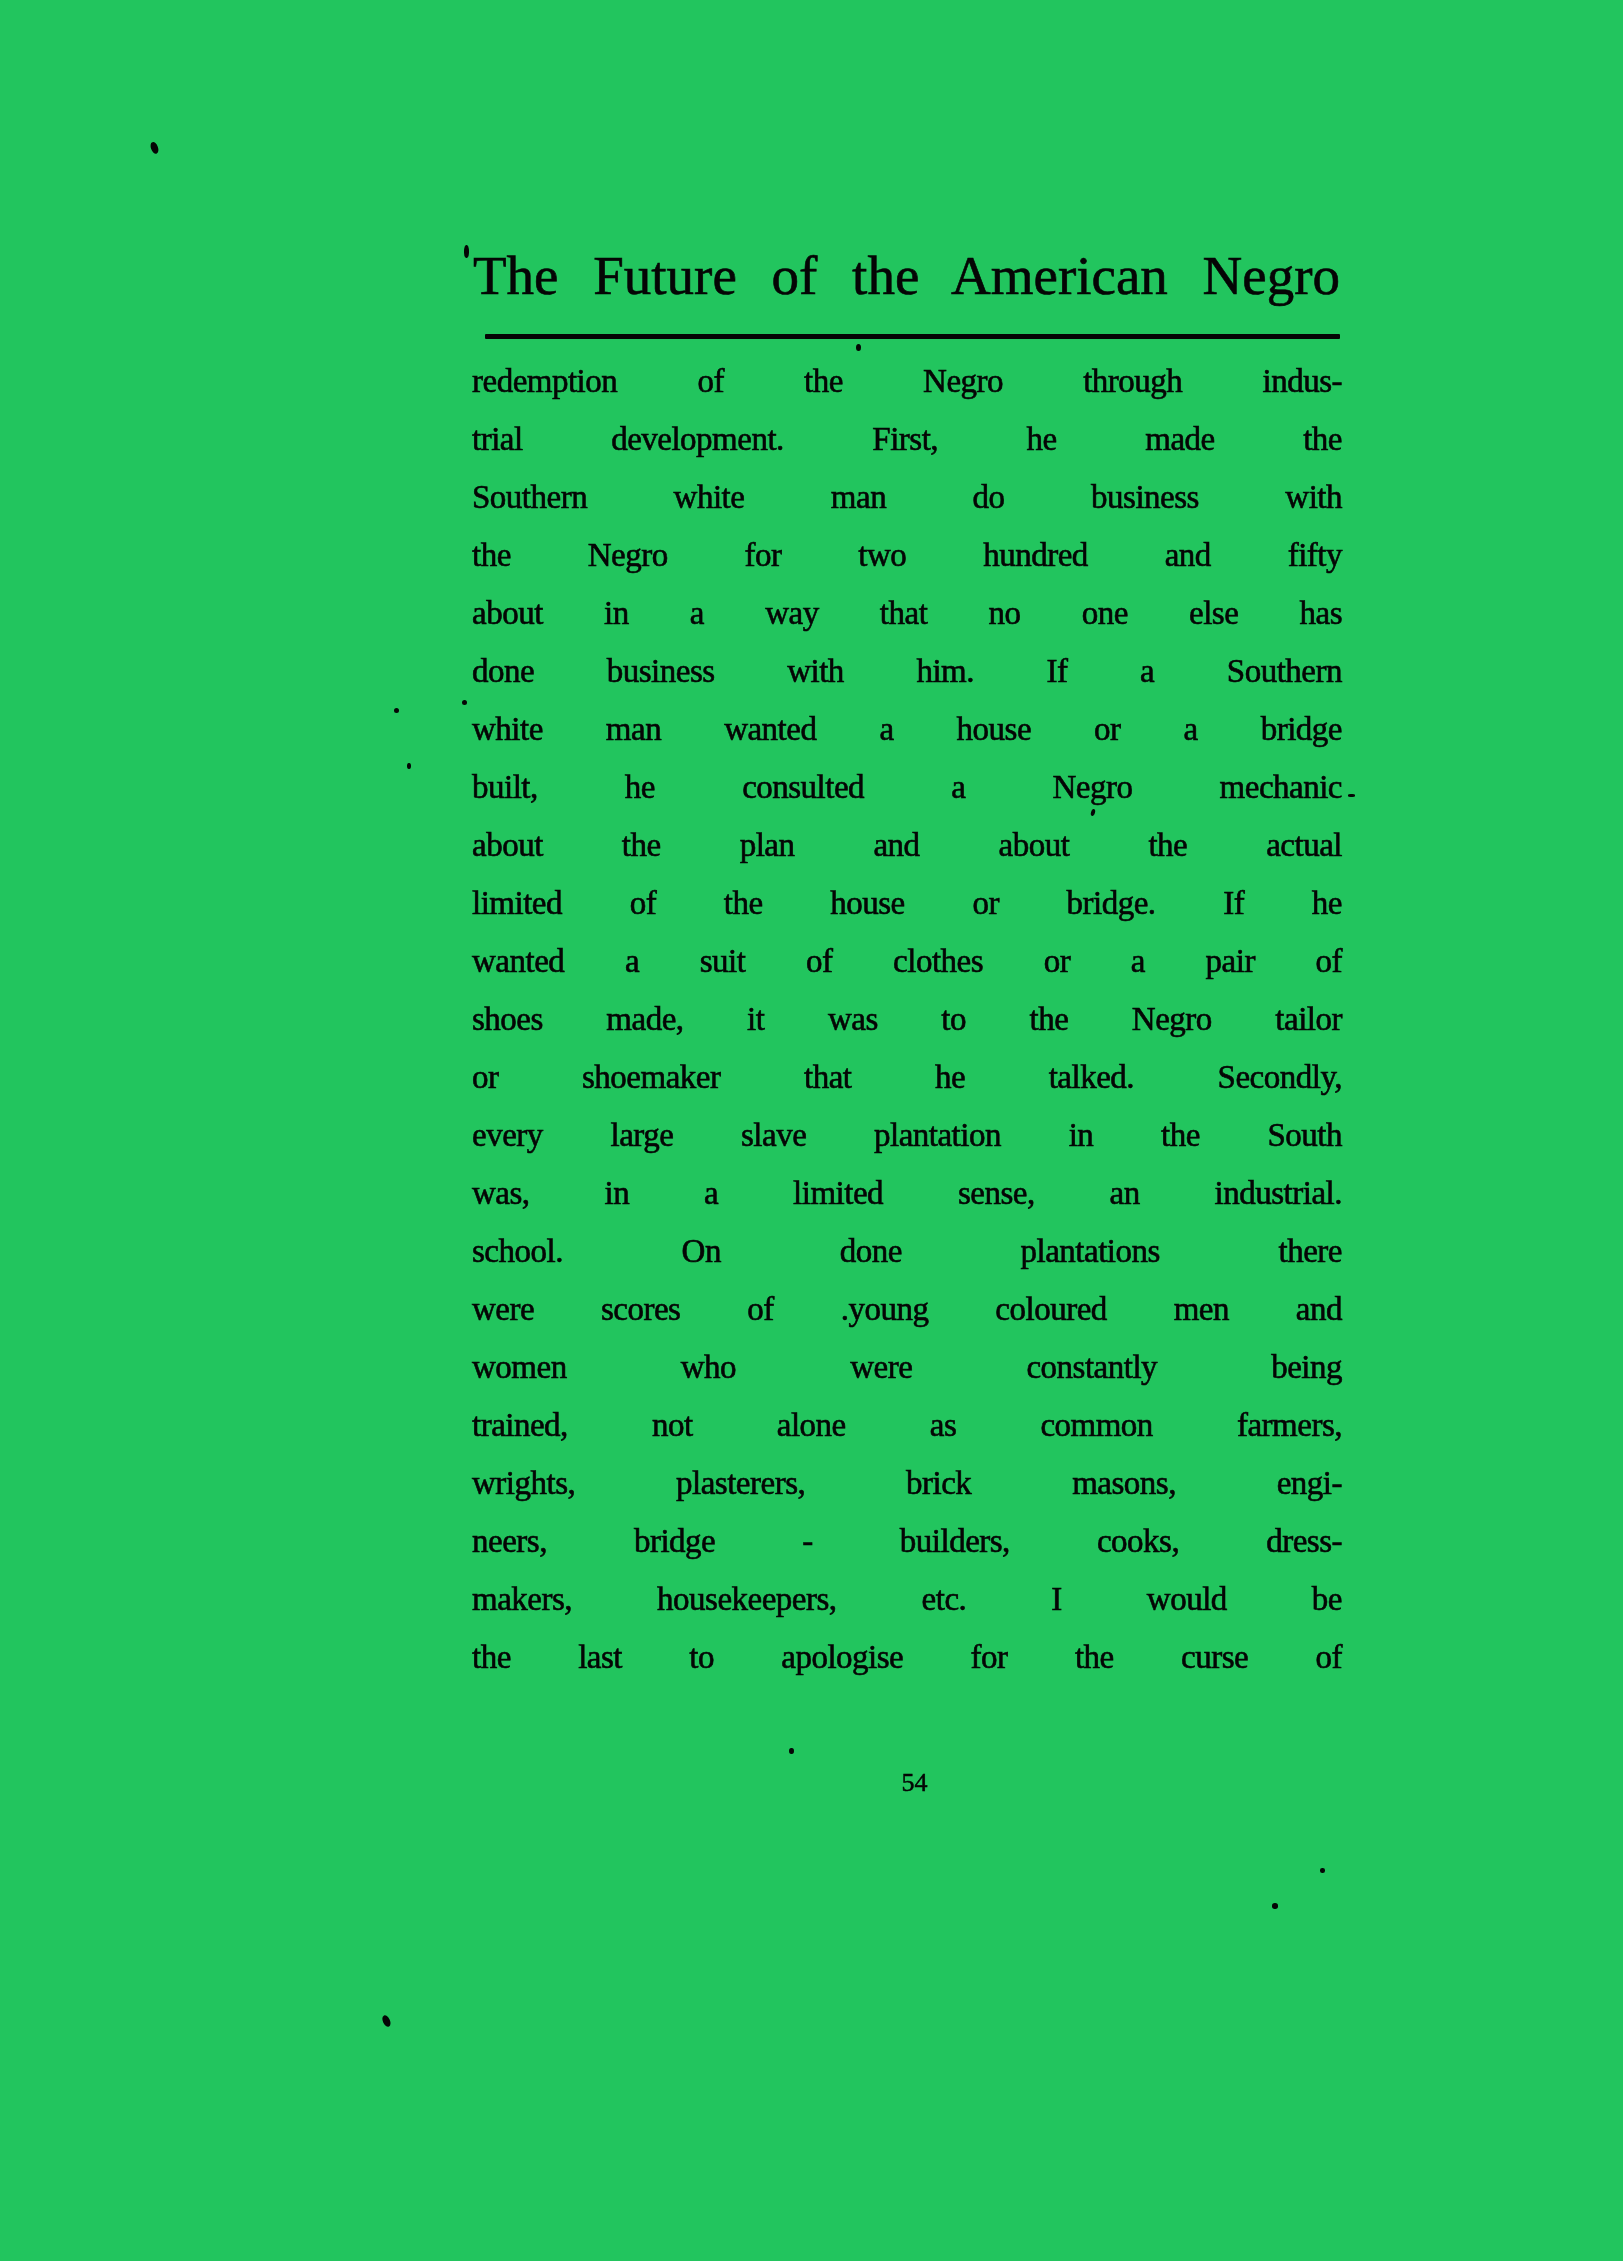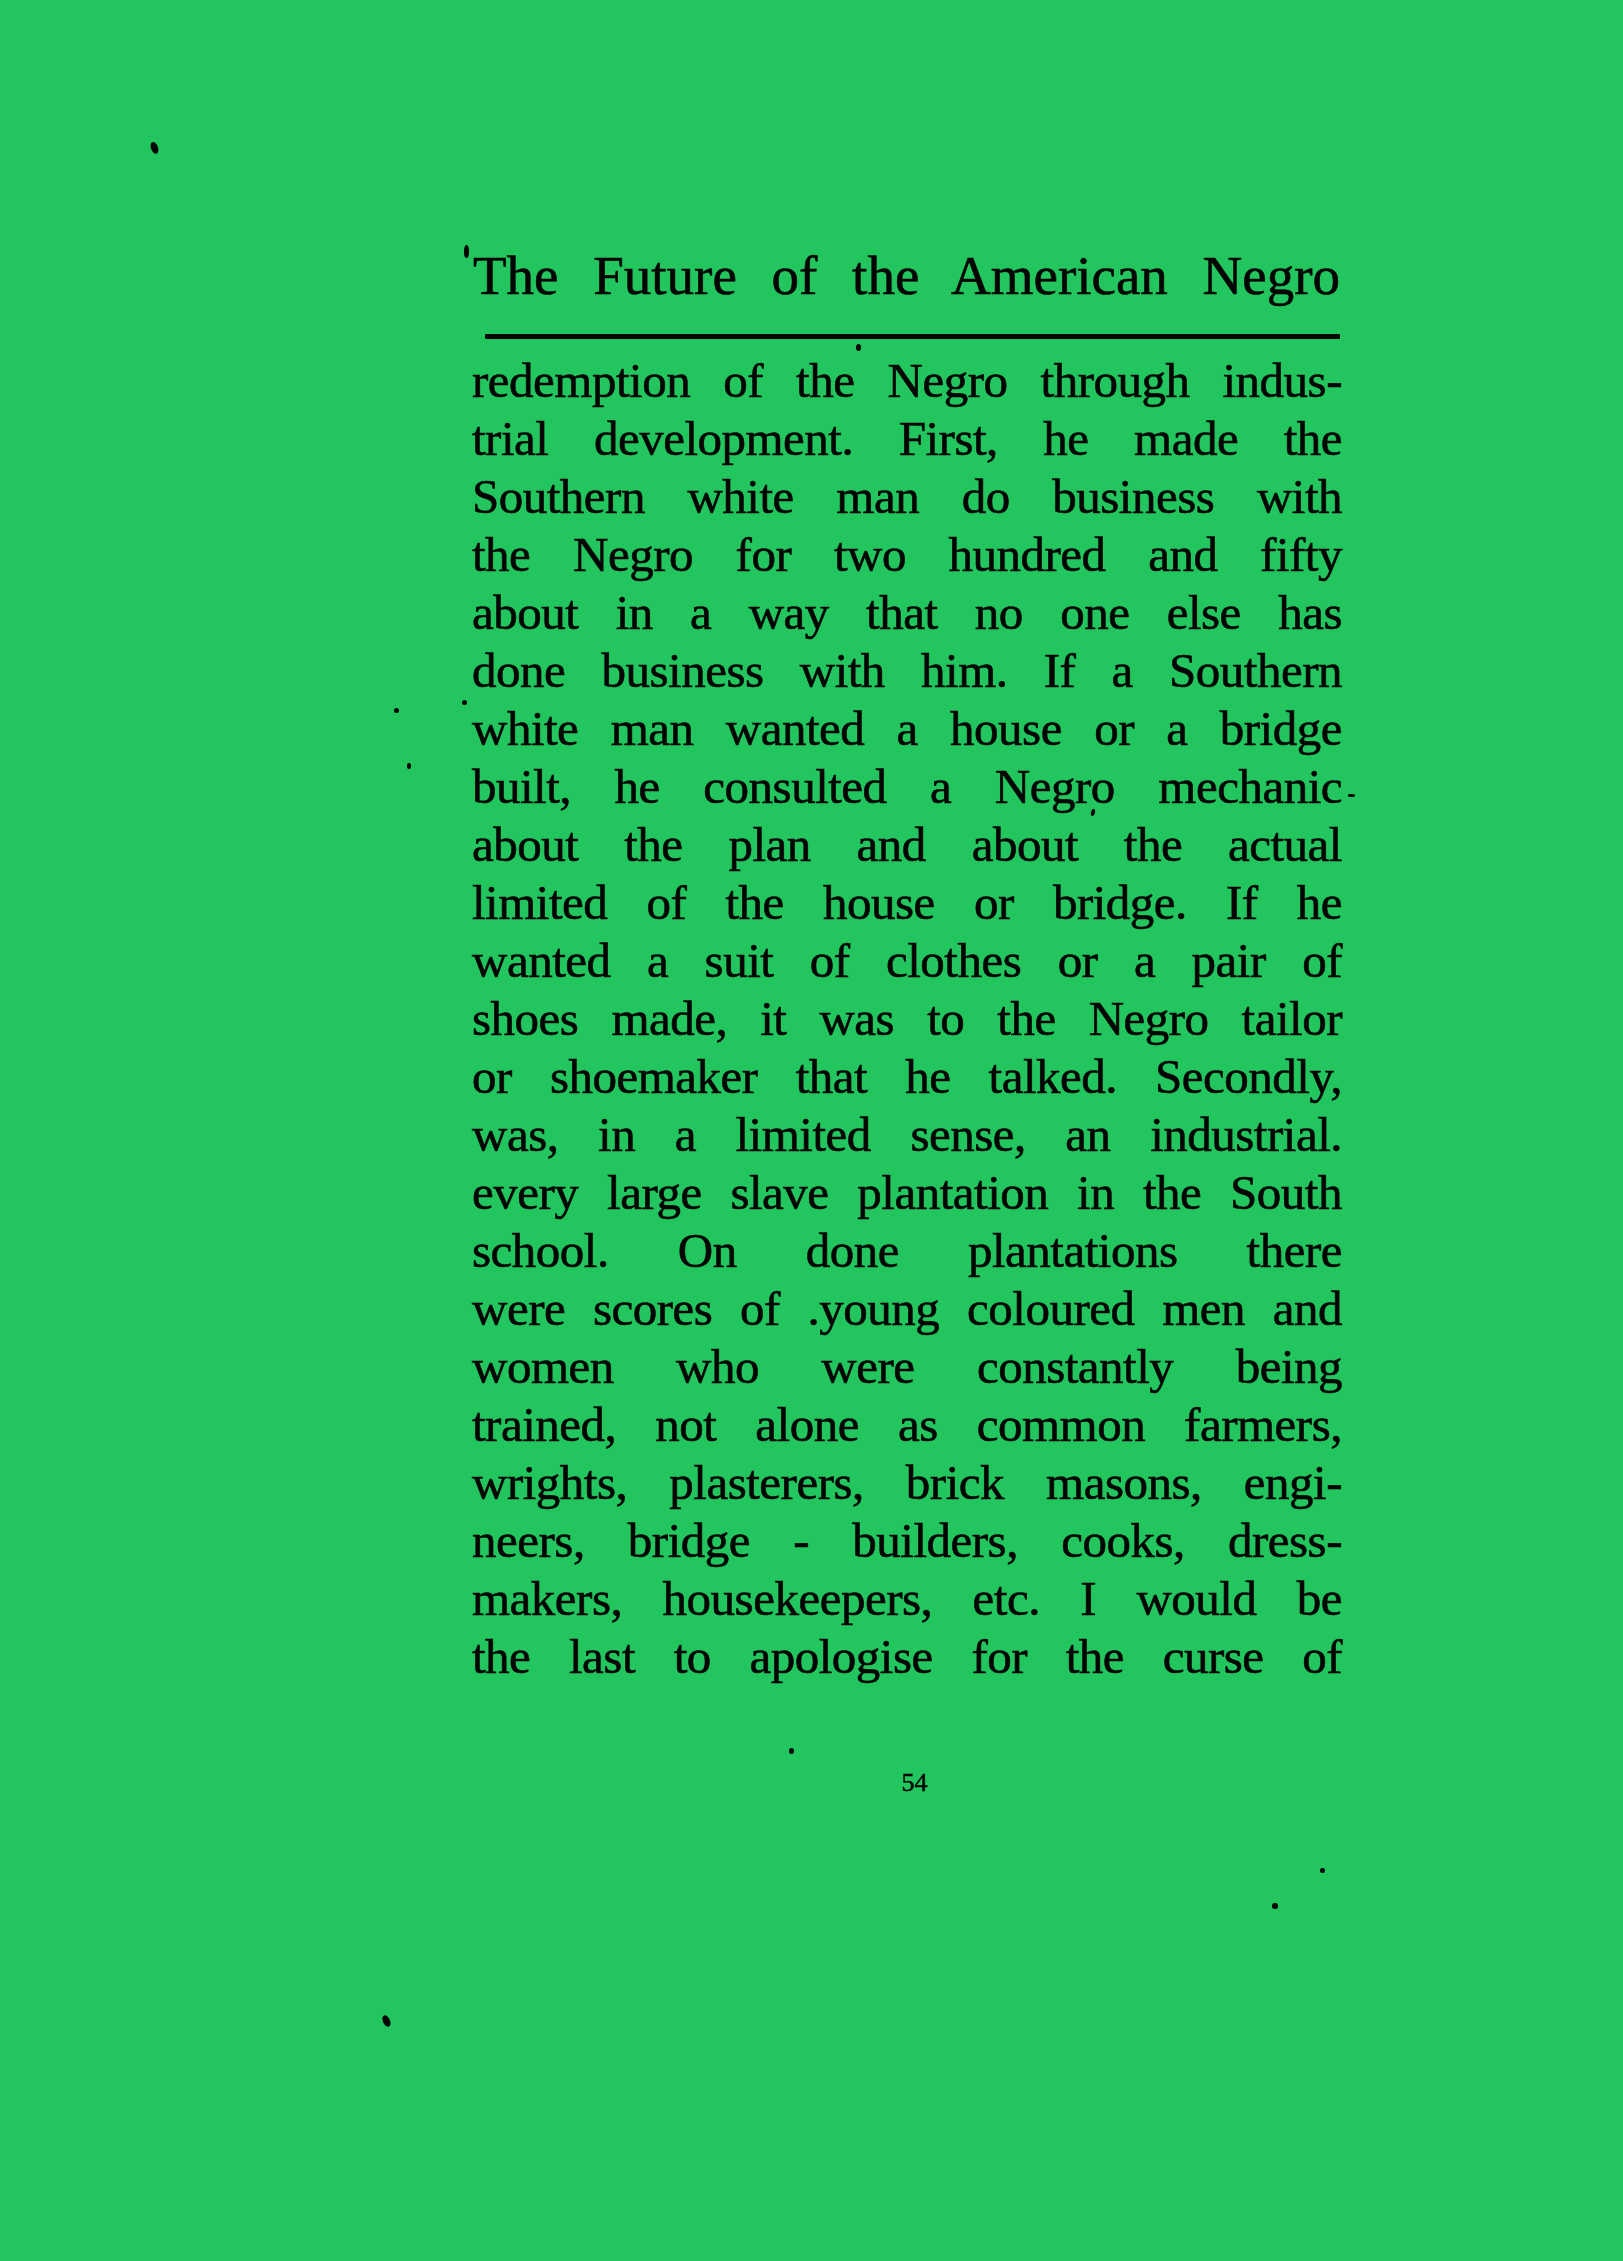--- a/index.html
+++ b/index.html
@@ -40,21 +40,21 @@
     border-radius: 1px;
   }
   .body-text {
     position: absolute;
     left: 472px;
     top: 352px;
     width: 870px;
   }
   .tline {
     height: 58px;
-    font-size: 49px;
+    font-size: 33px;
     line-height: 58px;
     letter-spacing: -0.5px;
     text-align: justify;
     text-align-last: justify;
     overflow: visible;
     -webkit-text-stroke: 0.6px #050505;
   }
   .page-number {
     position: absolute;
     left: 472px;
@@ -86,22 +86,22 @@
     <div class="tline">the Negro for two hundred and fifty</div>
     <div class="tline">about in a way that no one else has</div>
     <div class="tline">done business with him.  If a Southern</div>
     <div class="tline">white man wanted a house or a bridge</div>
     <div class="tline">built, he consulted a Negro mechanic</div>
     <div class="tline">about the plan and about the actual</div>
     <div class="tline">limited of the house or bridge.  If he</div>
     <div class="tline">wanted a suit of clothes or a pair of</div>
     <div class="tline">shoes made, it was to the Negro tailor</div>
     <div class="tline">or shoemaker that he talked.  Secondly,</div>
+    <div class="tline">every large slave plantation in the South</div>
     <div class="tline">was, in a limited sense, an industrial.</div>
-    <div class="tline">every large slave plantation in the South</div>
     <div class="tline">school.  On done plantations there</div>
     <div class="tline">were scores of .young coloured men and</div>
     <div class="tline">women who were constantly being</div>
     <div class="tline">trained, not alone as common farmers,</div>
     <div class="tline">wrights, plasterers, brick masons, engi-</div>
     <div class="tline">neers, bridge - builders, cooks, dress-</div>
     <div class="tline">makers, housekeepers, etc.  I would be</div>
     <div class="tline">the last to apologise for the curse of</div>
   </div>
 

